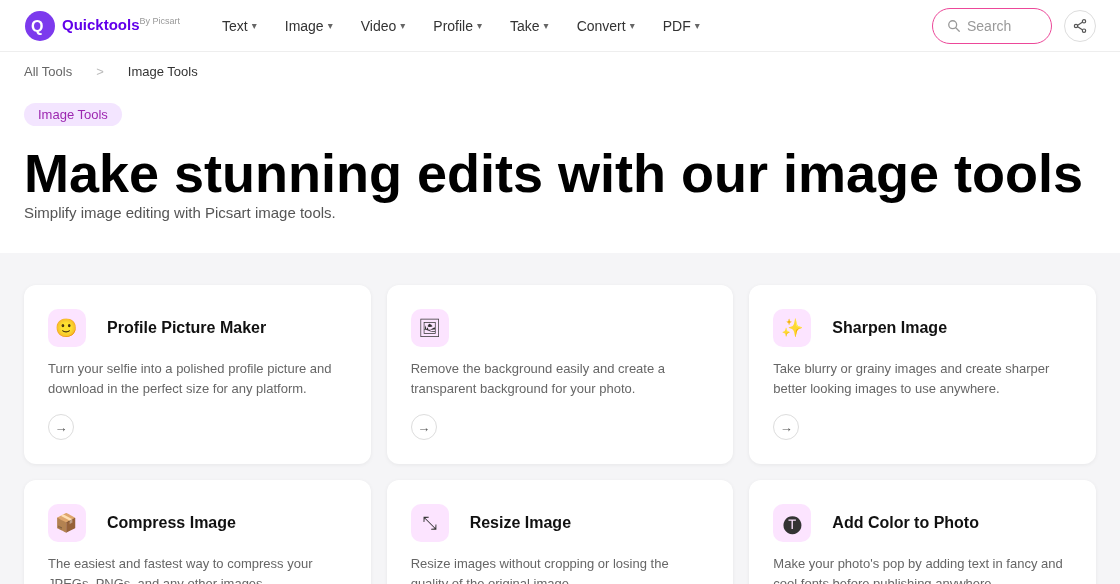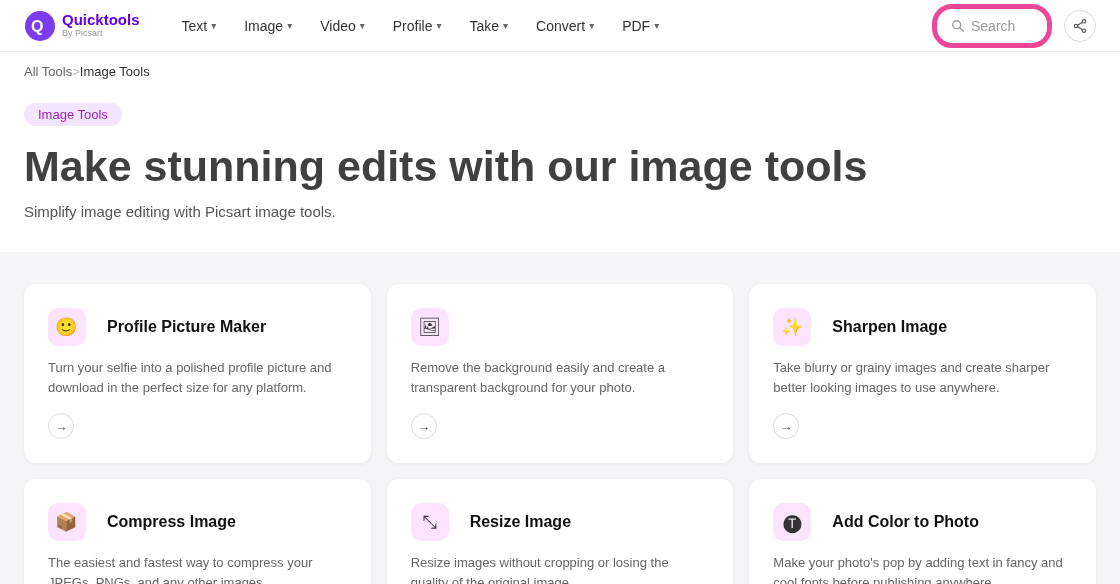--- a/index.html
+++ b/index.html
@@ -5,63 +5,63 @@
     * { box-sizing: border-box; margin: 0; padding: 0; }
     body { font-family: -apple-system, BlinkMacSystemFont, 'Segoe UI', sans-serif; background: #fff; color: #333; }
 
     
     nav {
       display: flex; align-items: center; padding: 0 24px; height: 52px;
       border-bottom: 1px solid #eee; background: #fff; position: relative; z-index: 10;
     }
     .logo { display: flex; align-items: center; margin-right: 32px; }
     .logo-icon { width: 32px; height: 32px; margin-right: 6px; }
-    .logo-text { display: flex; flex-direction: column; line-height: 1.1; justify-content: space-between; }
+    .logo-text { display: flex; line-height: 1.1; justify-content: space-between; }
     .logo-text .quick { font-size: 15px; font-weight: 700; color: #6200ea; }
     .logo-text .by { font-size: 9px; color: #999; }
     .nav-items { display: flex; align-items: center; gap: 8px; flex: 1; }
     .nav-item {
       display: flex; align-items: center; gap: 4px; padding: 6px 10px;
       font-size: 14px; font-weight: 500; color: #333; cursor: pointer;
       border-radius: 6px; white-space: nowrap;
     }
     .chevron { font-size: 10px; color: #666; }
     .nav-right { display: flex; align-items: center; gap: 12px; }
     .search-bar {
       display: flex; align-items: center; gap: 6px;
-      border: 5px solid #ec4899; border-radius: 20px;
+      border: 1px solid #ec4899; border-radius: 20px;
       padding: 9px 14px; font-size: 14px; color: #999;
       cursor: text; min-width: 120px;
     }
     .search-icon-svg { width: 14px; height: 14px; color: #999; }
     .share-btn {
       width: 32px; height: 32px; border-radius: 50%;
       border: 1px solid #ddd; display: flex; align-items: center; justify-content: center;
       cursor: pointer; background: #fff;
     }
 
     
     .breadcrumb {
-      display: flex; align-items: flex-start; gap: 0;
+      display: flex; align-items: flex-start; gap: 24px;
       padding: 12px 24px 8px; font-size: 13px; color: #666;
     }
     .breadcrumb a { color: #666; text-decoration: none; }
     .breadcrumb .sep { color: #bbb; }
     .breadcrumb .current { color: #333; font-weight: 500; }
 
     
     .hero { padding: 16px 24px 32px; background: #fff; }
     .hero-badge {
       display: inline-block; background: #f3e5ff; color: #9c27b0;
       border-radius: 20px; padding: 4px 14px; font-size: 13px; font-weight: 500;
       margin-bottom: 16px;
     }
     .hero-title {
-      font-size: 43px; font-weight: 700; color: #404040;
-      line-height: 1.15; margin-bottom: 12px;
+      font-size: 54px; font-weight: 700; color: #000000;
+      line-height: 1.15; 
     }
     .hero-sub { font-size: 15px; color: #555; }
 
     
     .grid-section { background: #f5f5f7; padding: 32px 24px; }
     .tools-grid {
       display: grid; grid-template-columns: repeat(3, 1fr);
       gap: 16px; max-width: 1080px;
     }
     .tool-card {

